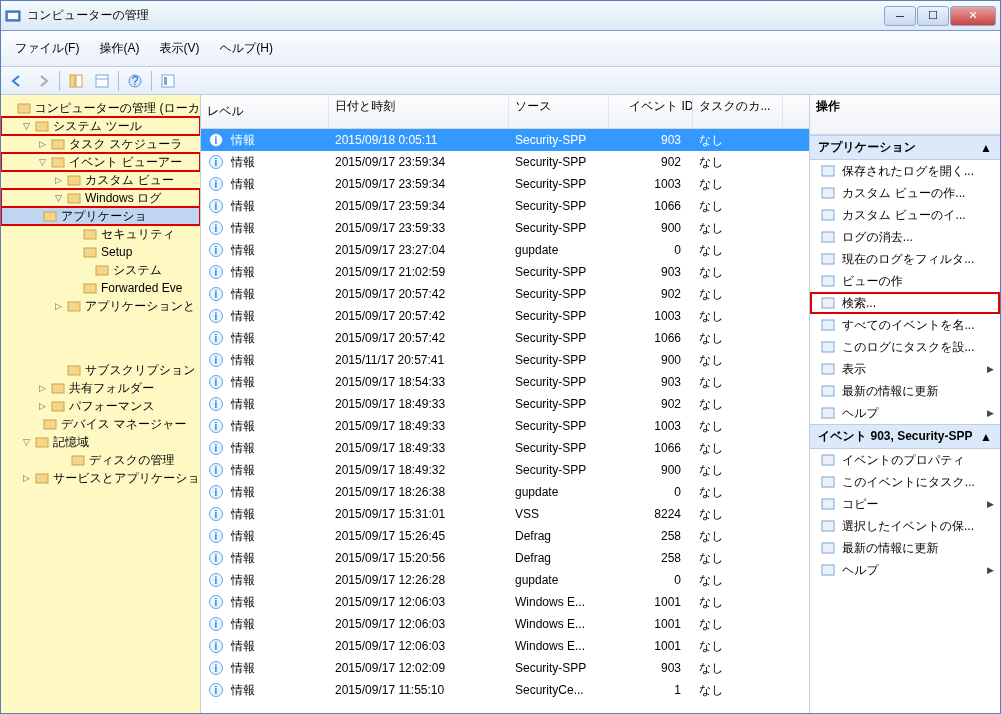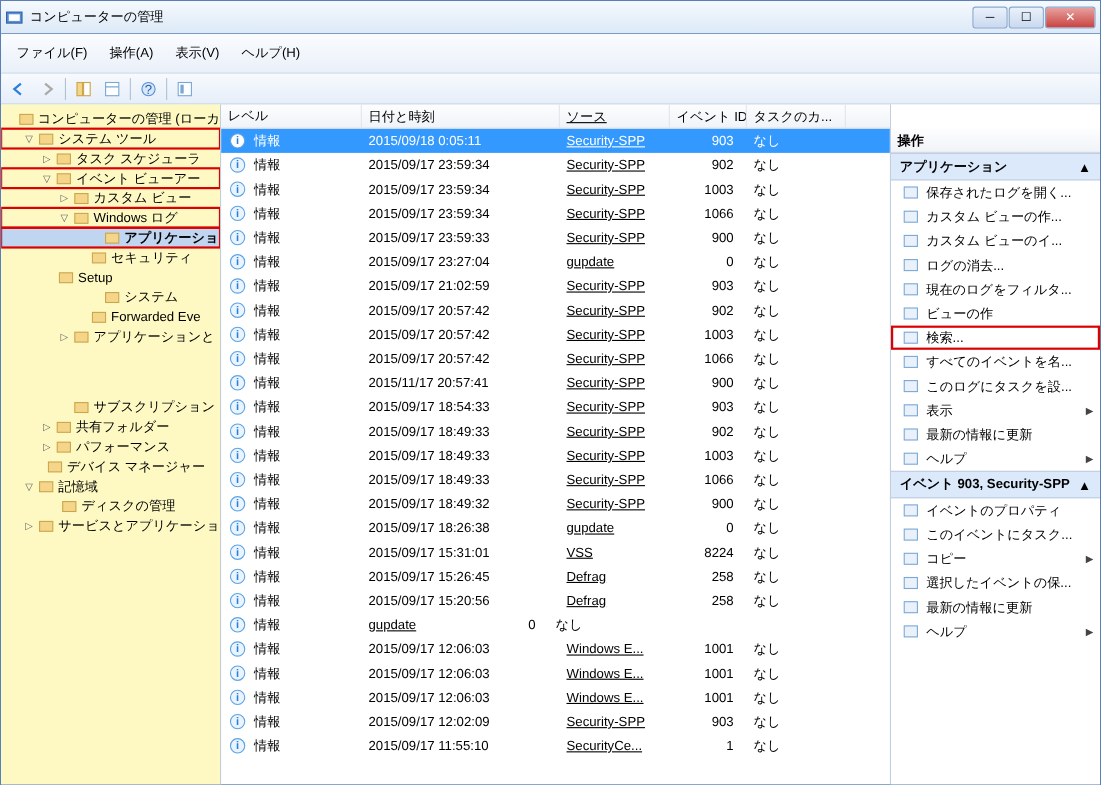--- a/index.html
+++ b/index.html
@@ -16,34 +16,34 @@
 .tool-btn { width: 24px; height: 22px; border: 1px solid transparent; display: flex; align-items: center; justify-content: center; }
 .tool-sep { width: 1px; height: 20px; background: #b0c0d5; margin: 0 2px; }
 .main { display: flex; height: calc(714px - 30px - 22px - 28px - 2px); }
 .tree-pane { width: 200px; border-right: 1px solid #c0cee0; overflow: hidden; background: #fef9c3; padding: 4px 0; }
 .tree-item { display: flex; align-items: center; height: 18px; padding-left: 4px; white-space: nowrap; cursor: default; }
 .tree-item.selected { background: #c0d5ef; }
 .tree-item.boxed { outline: 2px solid #d00; outline-offset: -1px; }
 .tree-exp { width: 11px; height: 11px; font-size: 9px; color: #666; text-align: center; line-height: 11px; margin-right: 2px; }
 .tree-icon { width: 16px; height: 16px; margin-right: 3px; display: inline-flex; align-items: center; justify-content: center; }
 .list-pane { flex: 1; border-right: 1px solid #c0cee0; overflow-y: auto; overflow-x: hidden; position: relative; }
-.list-header { display: flex; background: linear-gradient(#fdfdfe,#f0f3f8); border-bottom: 1px solid #d0d8e3; height: 22px; position: sticky; top: 0; }
+.list-header { display: flex; background: linear-gradient(#fdfdfe,#f0f3f8); border-bottom: 1px solid #d0d8e3; height: 34px; position: sticky; top: 0; }
 .list-header .col { padding: 3px 6px; border-right: 1px solid #e0e6ee; white-space: nowrap; overflow: hidden; }
 .row { display: flex; height: 22px; align-items: center; }
 .row.selected { background: #3399ff; color: #fff; }
 .row .col { padding: 2px 6px; white-space: nowrap; overflow: hidden; }
 .col-level { width: 128px; display: flex; align-items: center; }
 .col-date { width: 180px; }
-.col-src { width: 100px; text-decoration: underline; }
-.col-id { width: 70px; text-align: right; padding-right: 12px !important; }
+.col-src { width: 100px; }
+.col-id { width: 70px; text-align: right; padding-right: 12px !important; margin-left: 14px; }
 .col-task { width: 90px; }
 .info-icon { width: 14px; height: 14px; border-radius: 50%; background: #eaf4ff; border: 1px solid #5aa3e8; color: #2a7fd8; font-weight: bold; font-size: 10px; display: inline-flex; align-items: center; justify-content: center; margin-right: 8px; margin-left: 2px; }
 .row.selected .info-icon { background: #fff; }
 .action-pane { width: 190px; background: #fff; }
-.action-header { height: 22px; background: linear-gradient(#fdfdfe,#f0f3f8); border-bottom: 1px solid #d0d8e3; padding: 3px 6px; font-weight: bold; margin-top: 22px; }
+.action-header { height: 40px; background: linear-gradient(#fdfdfe,#f0f3f8); border-bottom: 1px solid #d0d8e3; padding: 3px 6px; font-weight: bold; }
 .action-group-hdr { background: #dbe9fb; padding: 3px 8px; border-top: 1px solid #c0cee0; border-bottom: 1px solid #c0cee0; display: flex; justify-content: space-between; align-items: center; font-weight: bold; }
 .action-item { display: flex; align-items: center; padding: 3px 6px 3px 10px; height: 22px; cursor: default; white-space: nowrap; overflow: hidden; }
 .action-item.boxed { outline: 2px solid #d00; outline-offset: -2px; }
 .action-icon { width: 16px; height: 16px; margin-right: 6px; display: inline-flex; align-items: center; justify-content: center; font-size: 11px; }
 .arrow-right { margin-left: auto; font-size: 9px; color: #444; }
 svg { display: block; }
 </style>
 </head>
 <body>
 
@@ -158,39 +158,39 @@
       </div>
       <div class="tree-item boxed" style="padding-left: 52px;">
         <span class="tree-exp">▽</span>
         <span class="tree-icon">
           <svg width="14" height="14">
             <rect x="1" y="3" width="12" height="9" fill="#f5d58a" stroke="#caa54a"></rect>
           </svg>
         </span>
         <span>Windows ログ</span>
       </div>
-      <div class="tree-item selected boxed" style="padding-left: 80px; font-weight: bold;">
+      <div class="tree-item selected boxed" style="padding-left: 28px;">
         <span class="tree-exp"></span>
         <span class="tree-icon">
           <svg width="14" height="14">
             <rect x="1" y="3" width="12" height="9" fill="#f5d58a" stroke="#caa54a"></rect>
           </svg>
         </span>
         <span>アプリケーショ</span>
       </div>
       <div class="tree-item" style="padding-left: 68px;">
         <span class="tree-exp"></span>
         <span class="tree-icon">
           <svg width="14" height="14">
             <rect x="1" y="3" width="12" height="9" fill="#f5d58a" stroke="#caa54a"></rect>
           </svg>
         </span>
         <span>セキュリティ</span>
       </div>
-      <div class="tree-item" style="padding-left: 38px;">
+      <div class="tree-item" style="padding-left: 68px;">
         <span class="tree-exp"></span>
         <span class="tree-icon">
           <svg width="14" height="14">
             <rect x="1" y="3" width="12" height="9" fill="#f5d58a" stroke="#caa54a"></rect>
           </svg>
         </span>
         <span>Setup</span>
       </div>
       <div class="tree-item" style="padding-left: 80px;">
         <span class="tree-exp"></span>
@@ -257,21 +257,21 @@
       </div>
       <div class="tree-item" style="padding-left: 20px;">
         <span class="tree-exp">▽</span>
         <span class="tree-icon">
           <svg width="14" height="14">
             <rect x="1" y="3" width="12" height="9" fill="#f5d58a" stroke="#caa54a"></rect>
           </svg>
         </span>
         <span>記憶域</span>
       </div>
-      <div class="tree-item" style="padding-left: 41px;">
+      <div class="tree-item" style="padding-left: 56px;">
         <span class="tree-exp"></span>
         <span class="tree-icon">
           <svg width="14" height="14">
             <rect x="1" y="3" width="12" height="9" fill="#f5d58a" stroke="#caa54a"></rect>
           </svg>
         </span>
         <span>ディスクの管理</span>
       </div>
       <div class="tree-item" style="padding-left: 20px;">
         <span class="tree-exp">▷</span>
@@ -490,20 +490,21 @@
           <div class="col col-date">2015/09/17 15:20:56</div>
           <div class="col col-src">Defrag</div>
           <div class="col col-id">258</div>
           <div class="col col-task">なし</div>
         </div>
         <div class="row">
           <div class="col col-level">
             <span class="info-icon">i</span>
             <span>情報</span>
           </div>
+          <div class="col col-date">2015/09/17 12:26:28</div>
           <div class="col col-src">gupdate</div>
           <div class="col col-id">0</div>
           <div class="col col-task">なし</div>
         </div>
         <div class="row">
           <div class="col col-level">
             <span class="info-icon">i</span>
             <span>情報</span>
           </div>
           <div class="col col-date">2015/09/17 12:06:03</div>

